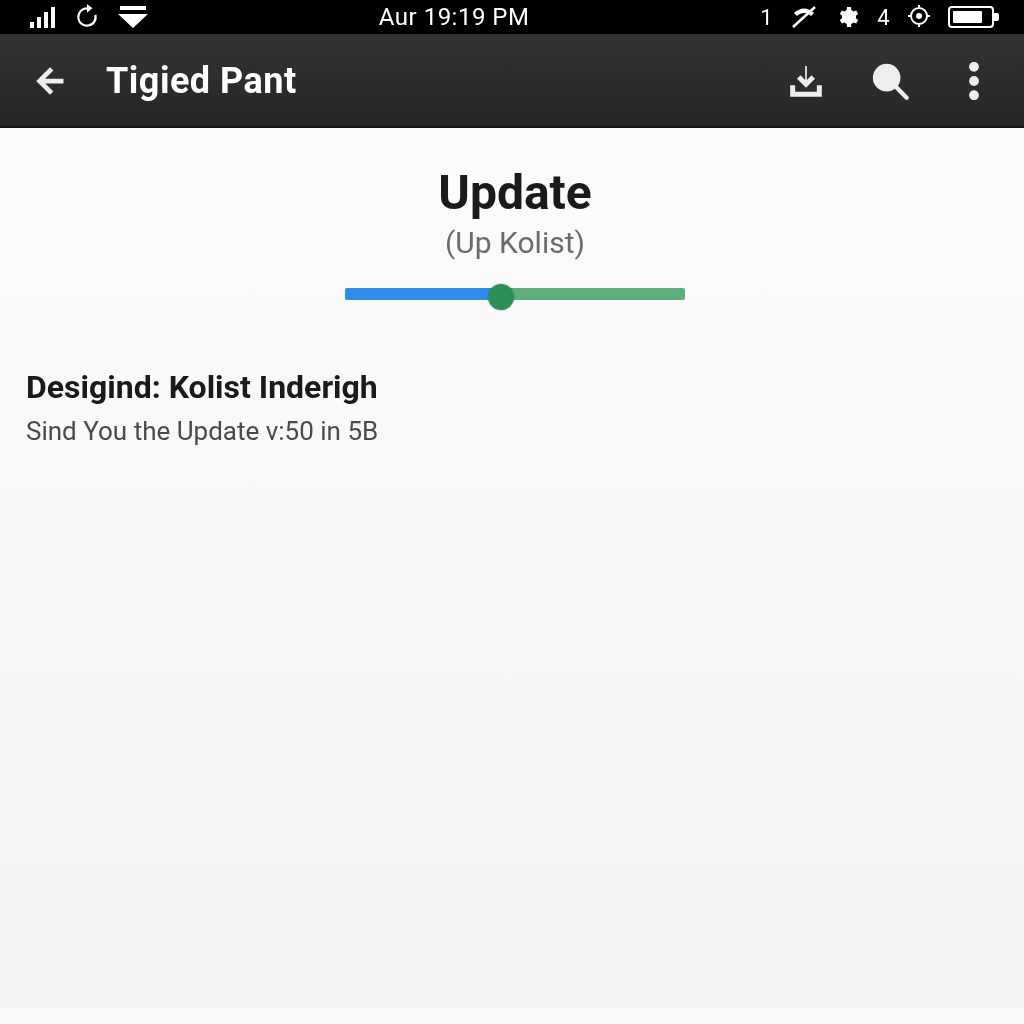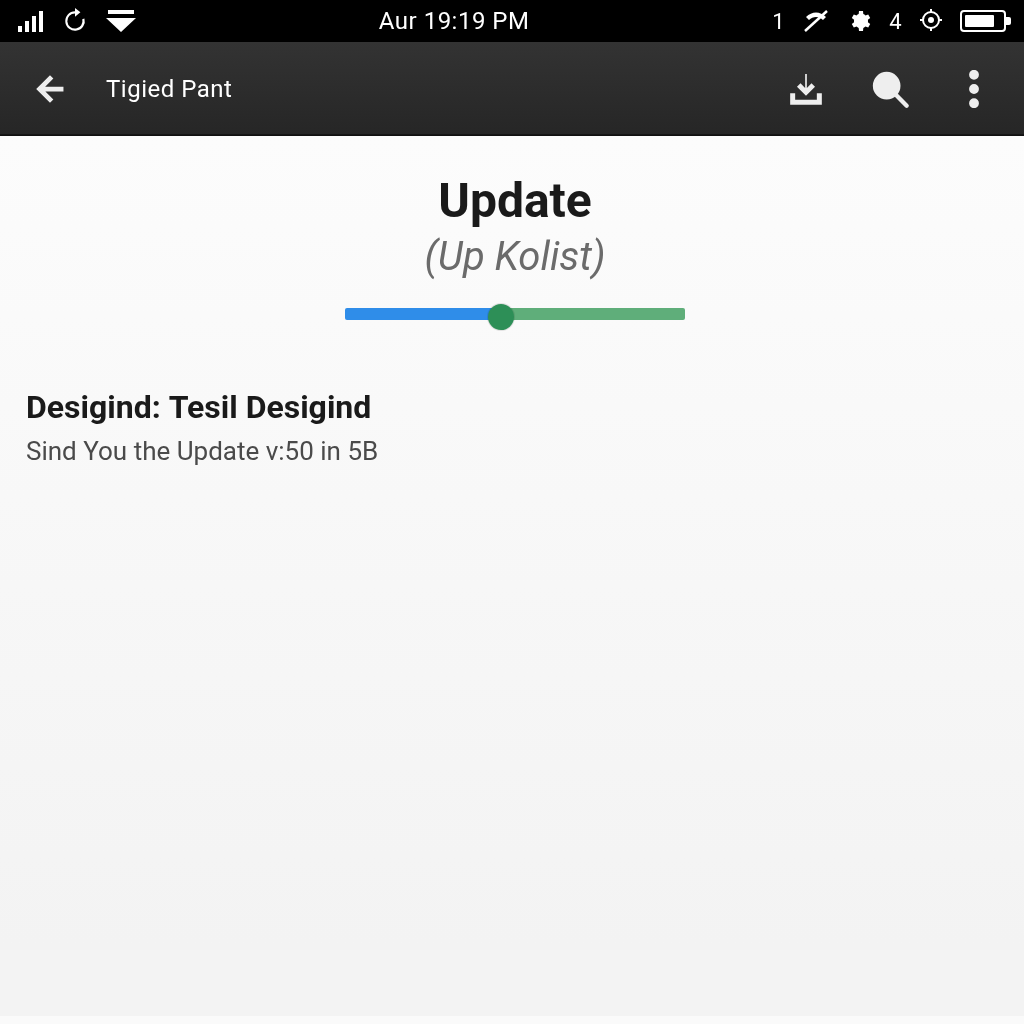--- a/index.html
+++ b/index.html
@@ -1,25 +1,25 @@
 <!DOCTYPE html>
 <html><head>
 <meta charset="utf-8">
 <style>
   * { box-sizing: border-box; margin: 0; padding: 0; }
   html, body { width: 1024px; height: 1024px; font-family: Roboto, "Helvetica Neue", Arial, sans-serif; background: #fafafa; color: #111; }
   
   .status-bar {
-    height: 42px;
+    height: 34px;
     background: #000;
     color: #fff;
     display: flex;
     align-items: center;
     justify-content: space-between;
-    padding: 0 18px;
+    padding: 0 30px;
     font-size: 24px;
     letter-spacing: 0.5px;
   }
   .status-left, .status-right { display: flex; align-items: center; gap: 18px; }
   .status-center { font-weight: 400; }
   .status-bar svg { fill: #fff; display: block; }
   .status-right .txt { font-size: 22px; }
   .battery-wrap { display:flex; align-items:center; gap:6px; }
   .battery {
     width: 46px; height: 22px; border: 2.5px solid #fff; border-radius: 4px; position: relative;
@@ -36,38 +36,38 @@
     background: linear-gradient(#333333, #262626);
     color: #fff;
     display: flex;
     align-items: center;
     padding: 0 22px;
     gap: 28px;
     border-bottom: 1px solid #111;
     box-shadow: inset 0 -1px 0 rgba(0,0,0,0.4);
   }
   .app-bar .spacer { flex: 1; }
-  .app-title { font-size: 24px; font-weight: 400; letter-spacing: 0.5px; }
+  .app-title { font-size: 36px; font-weight: 700; letter-spacing: 0.5px; }
   .icon-btn {
     width: 56px; height: 56px;
     display: flex; align-items: center; justify-content: center;
     border-radius: 50%;
     cursor: pointer;
   }
   .app-bar svg { fill: #eee; stroke: #eee; }
 
   
   .content {
     padding: 36px 20px 0 26px;
     background: linear-gradient(#fcfcfc, #f3f3f3 92%);
     height: calc(1024px - 50px - 94px);
   }
   .update-block { text-align: center; }
   .update-title { font-size: 48px; font-weight: 700; color: #1a1a1a; }
-  .update-sub   { font-size: 40px; color: #6b6b6b; margin-top: 4px; font-style: italic; }
+  .update-sub   { font-size: 30px; color: #6b6b6b; margin-top: 4px; }
 
   
   .progress-wrap { margin: 28px auto 0 auto; width: 340px; height: 18px; position: relative; }
   .pbar { height: 12px; border-radius: 2px; overflow: hidden; display:flex; }
   .pbar .seg-blue  { background: #2f8de9; }
   .pbar .seg-green { background: #5fae7a; }
   .pthumb {
     position: absolute; top: 50%; transform: translate(-50%, -50%);
     width: 26px; height: 26px; border-radius: 50%;
     background: #2d8f57;
@@ -172,17 +172,17 @@
         <div class="seg-green" id="seg-green" style="width: 54%; background: rgb(95, 174, 122);"></div>
       </div>
       <div class="pthumb" id="pthumb" style="left: 46%; background: rgb(45, 143, 87);"></div>
     </div>
   </div>
 
   <div class="descr">
     <div class="line1">
       <b>Desigind:</b>
       <span> </span>
-      <b>Tesil  Desigind</b>
+      <b>Kolist  Inderigh</b>
     </div>
     <div class="line2">Sind You the Update v:50 in 5B</div>
   </div>
 </div>
 
 </body></html>

